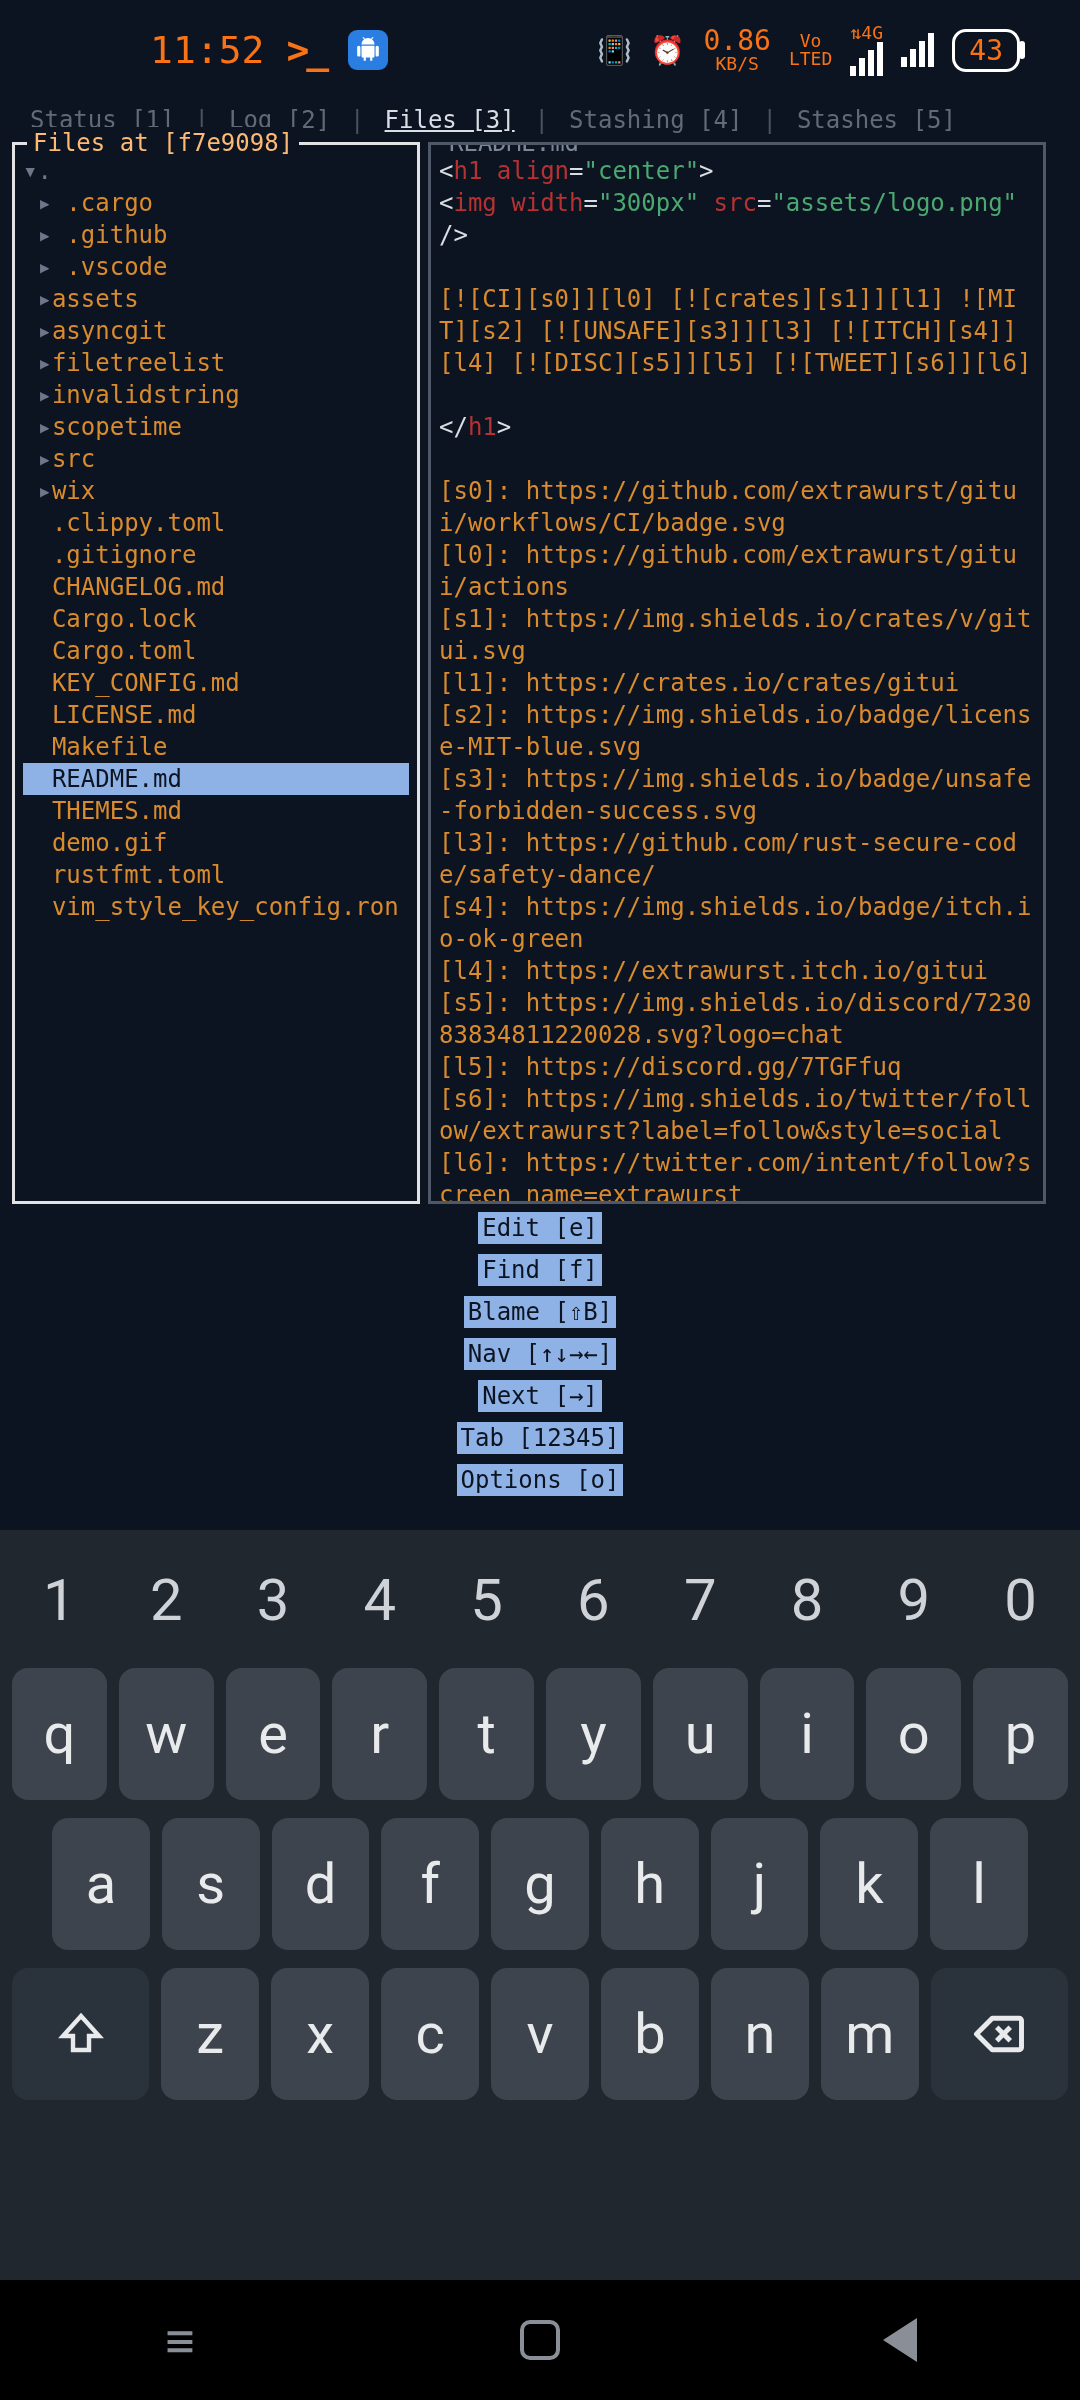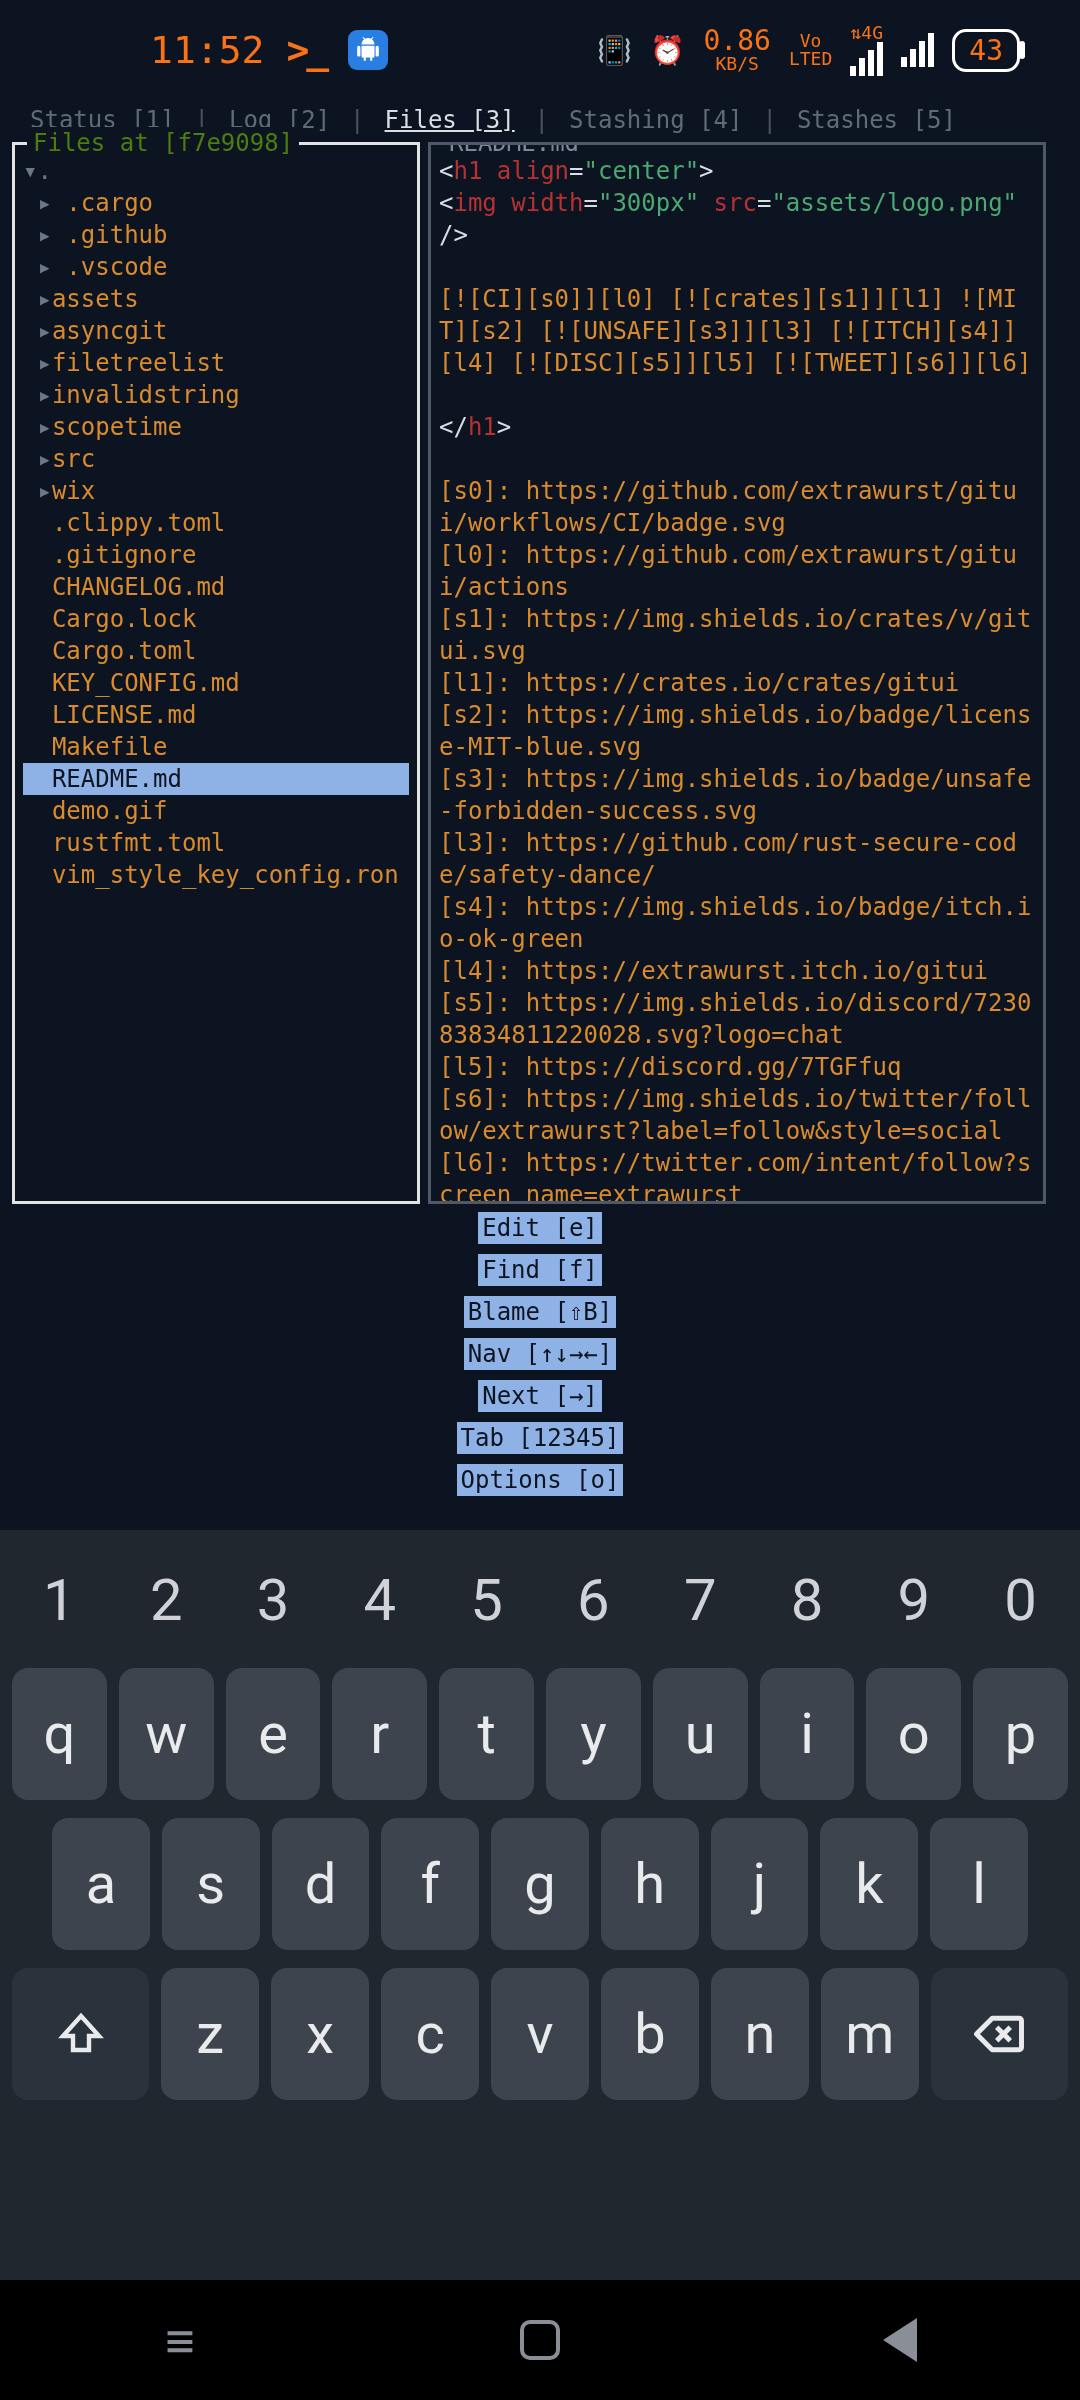--- a/index.html
+++ b/index.html
@@ -78,21 +78,21 @@
   .pane.right { width: 618px; height:1062px; overflow:hidden; }
 
   .pane-title {
     position: absolute;
     top: -18px; left: 12px;
     background: #0d1421;
     padding: 0 6px;
     color: #7c8799;
     font-size: 24px;
   }
-  .pane.left .pane-title { color: #4d7c0f; }
+  .pane.left .pane-title { color: #fdba74; }
 
   .tree-line { white-space: pre; color: #6d7789; }
   .tree-line .fname { color: #d98b2e; }
   .tree-line.sel { background: #8fb2e6; }
   .tree-line.sel .fname { color: #0d1421; }
 
   .content-line { white-space: pre-wrap; word-break: break-all; color: #d98b2e; }
   .content-line .tag { color: #d9dde4; }
   .content-line .attr { color: #b63232; }
   .content-line .eq  { color: #d9dde4; }
@@ -255,20 +255,21 @@
           <div class="tree-line"> ▸<span class="fname">wix</span></div>
           <div class="tree-line">  <span class="fname">.clippy.toml</span></div>
           <div class="tree-line">  <span class="fname">.gitignore</span></div>
           <div class="tree-line">  <span class="fname">CHANGELOG.md</span></div>
           <div class="tree-line">  <span class="fname">Cargo.lock</span></div>
           <div class="tree-line">  <span class="fname">Cargo.toml</span></div>
           <div class="tree-line">  <span class="fname">KEY_CONFIG.md</span></div>
           <div class="tree-line">  <span class="fname">LICENSE.md</span></div>
           <div class="tree-line">  <span class="fname">Makefile</span></div>
           <div class="tree-line sel">  <span class="fname">README.md</span></div>
+          <div class="tree-line">  <span class="fname">THEMES.md</span></div>
           <div class="tree-line">  <span class="fname">demo.gif</span></div>
           <div class="tree-line">  <span class="fname">rustfmt.toml</span></div>
           <div class="tree-line">  <span class="fname">vim_style_key_config.ron</span></div>
         </div>
     </div>
 
     <div class="pane right">
       <span class="pane-title">README.md</span>
       <div id="content">
           <div class="content-line"><span class="tag">&lt;</span><span class="closing">h1</span> <span class="attr">align</span><span class="eq">=</span><span class="str">"center"</span><span class="tag">&gt;</span></div>

